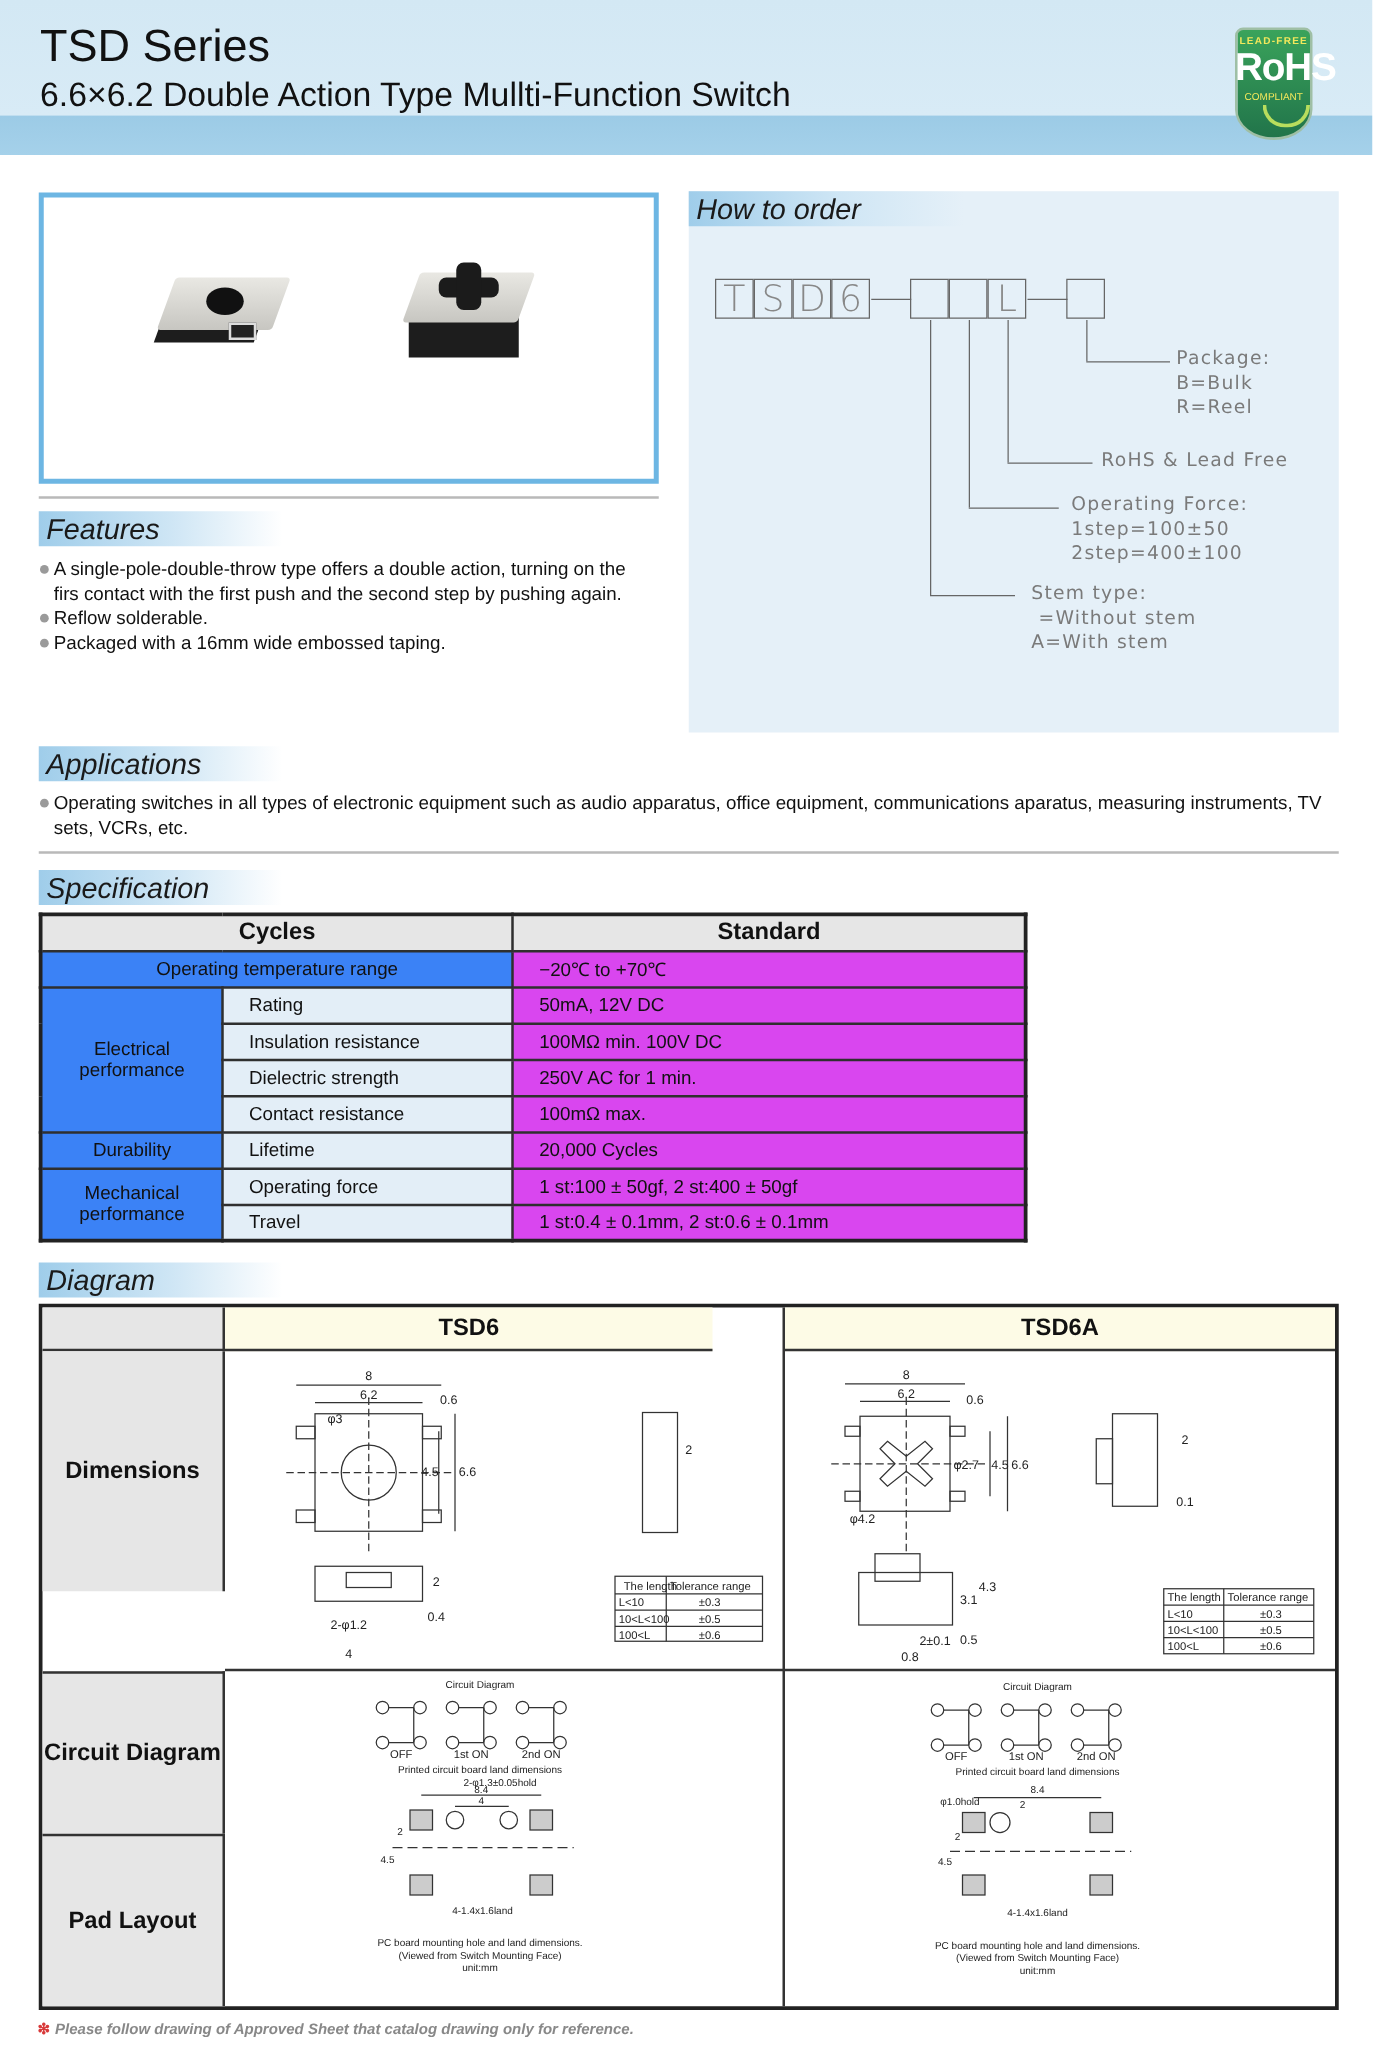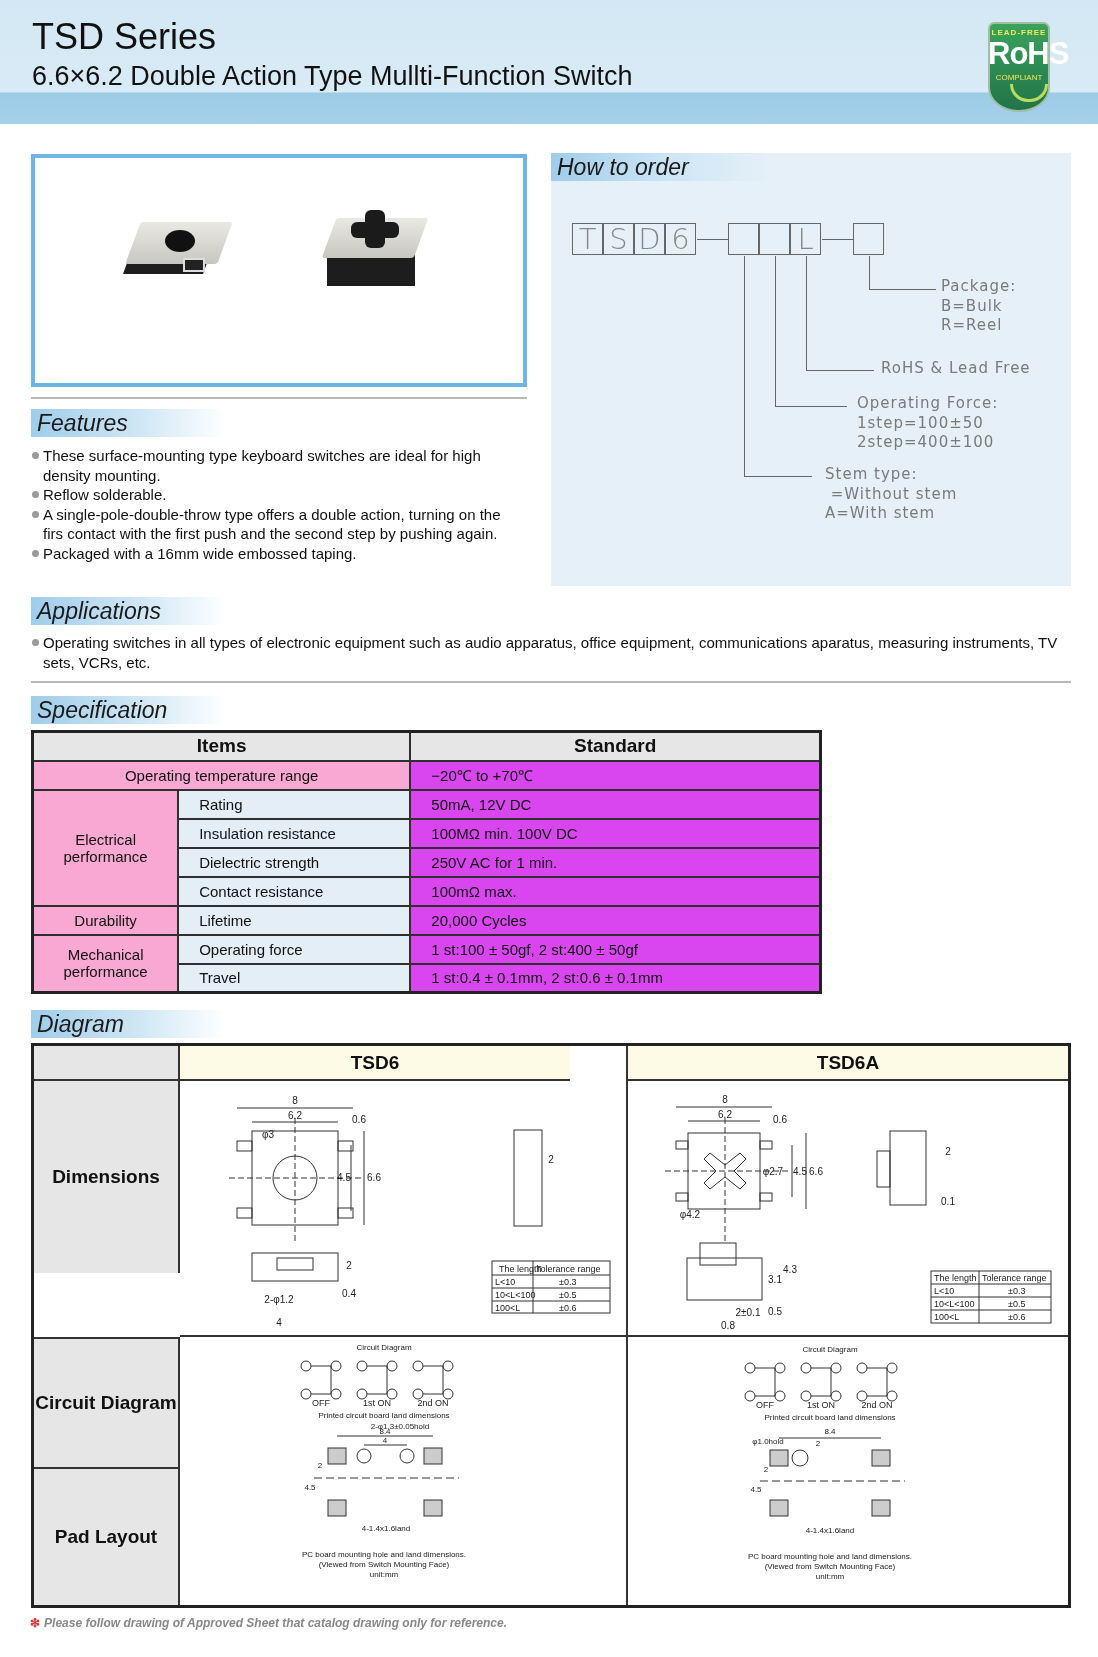--- a/index.html
+++ b/index.html
@@ -42,21 +42,21 @@
   .oline { position: absolute; background: #666; }
   .olabel { position: absolute; font-family: "DejaVu Sans", sans-serif; font-size: 15px; color: #7a7a7a; letter-spacing: 1px; line-height: 19.5px; white-space: pre; }
 
   .bullets { position: absolute; list-style: none; font-size: 15px; line-height: 19.5px; color: #111; }
   .bullets li { position: relative; padding-left: 12px; }
   .bullets li::before { content: ""; position: absolute; left: 1px; top: 6px; width: 7px; height: 7px; border-radius: 50%; background: #9a9a9a; }
 
   table.spec { position: absolute; left: 31px; top: 730px; width: 791px; border-collapse: collapse; font-size: 15px; }
   table.spec td, table.spec th { border: 2px solid #2f2f2f; height: 29px; padding: 0 0 0 20px; }
   table.spec th { background: #e6e6e6; font-size: 19px; font-weight: bold; text-align: center; padding: 0; }
-  table.spec .lab { background: #f9a8d4; text-align: center; padding: 0; }
+  table.spec .lab { background: #3b82f6; text-align: center; padding: 0; }
   table.spec .sub { background: #e3eef7; }
   table.spec .val { background: #d946ef; }
   table.spec { border: 3px solid #222; }
 
   .diag { position: absolute; left: 31px; top: 1043px; width: 1040px; height: 565px; border: 3px solid #222; }
   .diag .col-lab { position: absolute; left: 0; width: 146px; background: #e6e6e6; border-right: 2px solid #333; font-weight: bold; font-size: 19px; display: flex; align-items: center; justify-content: center; text-align: center; line-height: 24px; }
   .diag .head { position: absolute; top: 0; height: 35px; background: #fdfbe6; font-size: 19px; font-weight: bold; display: flex; align-items: center; justify-content: center; border-bottom: 2px solid #333; }
   .diag .hline { position: absolute; height: 2px; background: #333; }
   .diag .vline { position: absolute; width: 2px; background: #333; }
   .dsvg { position: absolute; }
@@ -128,42 +128,41 @@
   <div class="oline" style="left:193px;top:323px;width:68px;height:1px"></div>
   <div class="olabel" style="left:274px;top:312px">Stem type:
  =Without stem
 A=With stem</div>
 </div>
 
 <div class="rule" style="left:31px;top:397px;width:496px"></div>
 
 <div class="sec-title" style="left:31px;top:409px">Features</div>
 <ul class="bullets" style="left:31px;top:446px;width:470px">
-  <li>These surface-mounting type keyboard switches are ideal for high density mounting.</li>
+  <li>A single-pole-double-throw type offers a double action, turning on the firs contact with the first push and the second step by pushing again.</li>
   <li>Reflow solderable.</li>
-  <li>A single-pole-double-throw type offers a double action, turning on the firs contact with the first push and the second step by pushing again.</li>
   <li>Packaged with a 16mm wide embossed taping.</li>
 </ul>
 
 <div class="sec-title" style="left:31px;top:597px">Applications</div>
 <ul class="bullets" style="left:31px;top:633px;width:1030px">
   <li>Operating switches in all types of electronic equipment such as audio apparatus, office equipment, communications aparatus, measuring instruments, TV sets, VCRs, etc.</li>
 </ul>
 <div class="rule" style="left:31px;top:681px;width:1040px"></div>
 
 <div class="sec-title" style="left:31px;top:696px">Specification</div>
 <table class="spec">
   <colgroup>
       <col style="width:146px">
       <col style="width:233px">
       <col style="width:412px">
     </colgroup>
   <tbody>
       <tr>
-    <th colspan="2">Items</th>
+    <th colspan="2">Cycles</th>
     <th>Standard</th>
   </tr>
   <tr>
     <td colspan="2" class="lab">Operating temperature range</td>
     <td class="val">−20℃ to +70℃</td>
   </tr>
   <tr>
     <td rowspan="4" class="lab">Electrical performance</td>
     <td class="sub">Rating</td>
     <td class="val">50mA, 12V DC</td>

